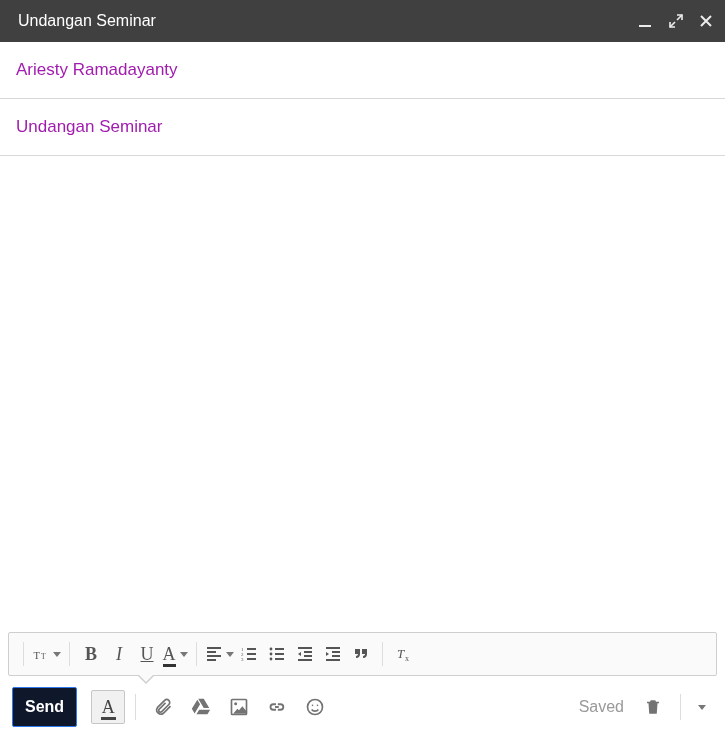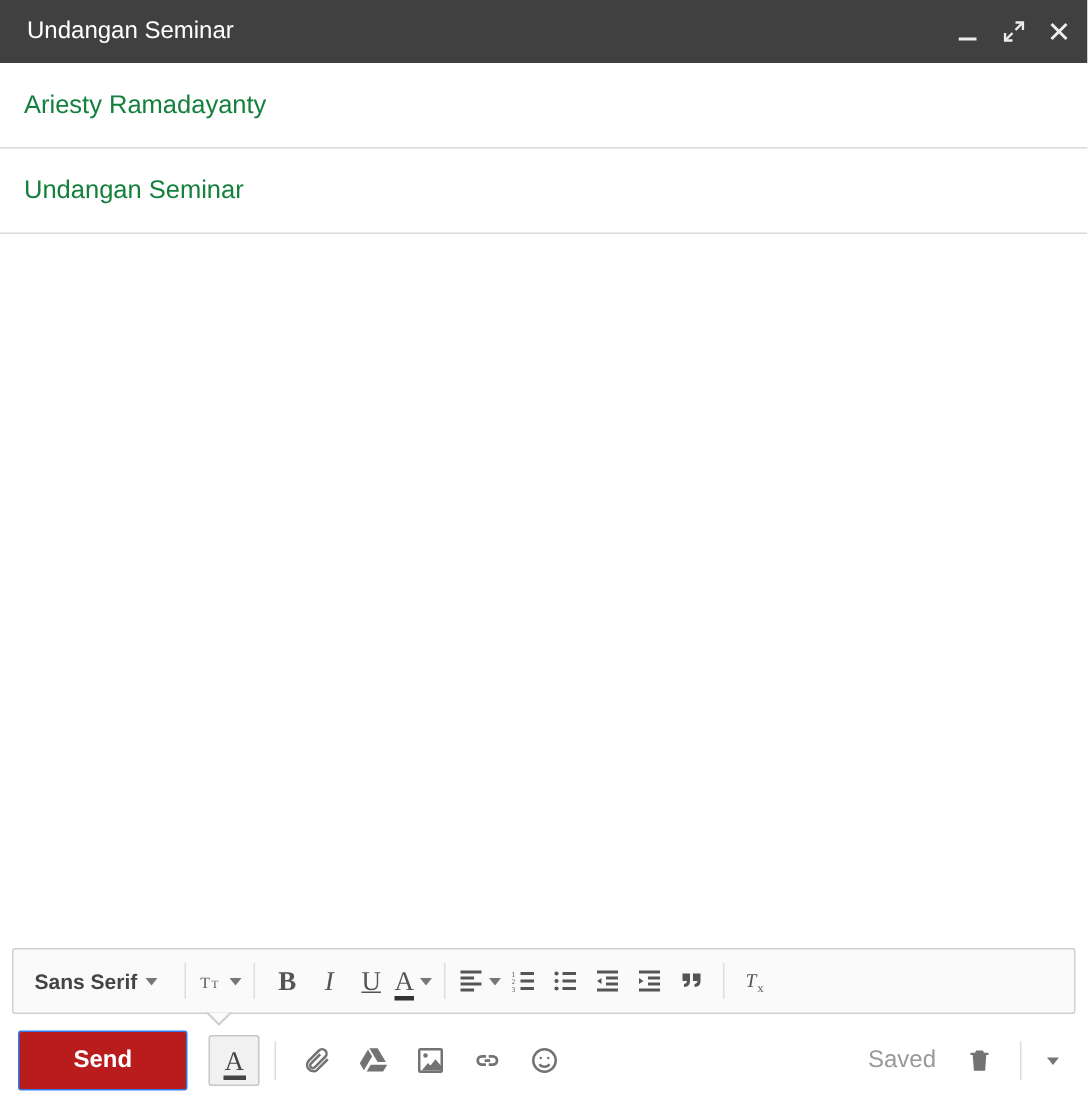--- a/index.html
+++ b/index.html
@@ -25,21 +25,21 @@
   .header-title { flex:1; }
   .header-actions { display:flex; align-items:center; gap:16px; }
   .header-icon { width:14px; height:14px; display:flex; align-items:center; justify-content:center; cursor:pointer; opacity:.9; }
   .header-icon svg { display:block; }
 
   
   .field {
     border-bottom:1px solid #d9d9d9;
     padding:18px 16px;
     font-size:17px;
-    color:#15803d;
+    color:#a21caf;
   }
   .body-area { flex:1; }
 
   
   .format-bar-wrap { padding:0 8px; }
   .format-bar {
     border:1px solid #cfcfcf;
     border-radius:2px;
     background:#fafafa;
     height:44px;
@@ -105,27 +105,27 @@
 
   
   .action-bar{
     height:62px;
     display:flex;
     align-items:center;
     padding:0 12px;
     gap:4px;
   }
   .send-btn{
-    background:#b91c1c;
+    background:#0f172a;
     color:#fff;
     font-size:16px;
     font-weight:bold;
     border:1px solid #3079ed;
     height:40px;
-    padding:0 36px;
+    padding:0 12px;
     border-radius:2px;
     cursor:pointer;
     margin-right:10px;
   }
   .icon-btn{
     width:34px;height:34px;
     display:flex;align-items:center;justify-content:center;
     cursor:pointer;color:#737373;
     border-radius:2px;
   }
@@ -171,24 +171,20 @@
 
 <div class="field">
   <span>Undangan Seminar</span>
 </div>
 
 <div class="body-area"></div>
 
 <div class="format-bar-wrap">
   <div class="format-bar">
 
-    <div class="fmt-btn fmt-font">
-      <span>Sans Serif</span>
-      <span class="caret"></span>
-    </div>
 
     <span class="sep"></span>
 
     <div class="fmt-btn">
       <svg class="fmt-svg" viewBox="0 0 24 24" fill="#555">
         <text x="2" y="18" font-size="14" font-family="serif">T</text>
         <text x="12" y="18" font-size="10" font-family="serif">T</text>
       </svg>
       <span class="caret" style="margin-left:3px"></span>
     </div>

